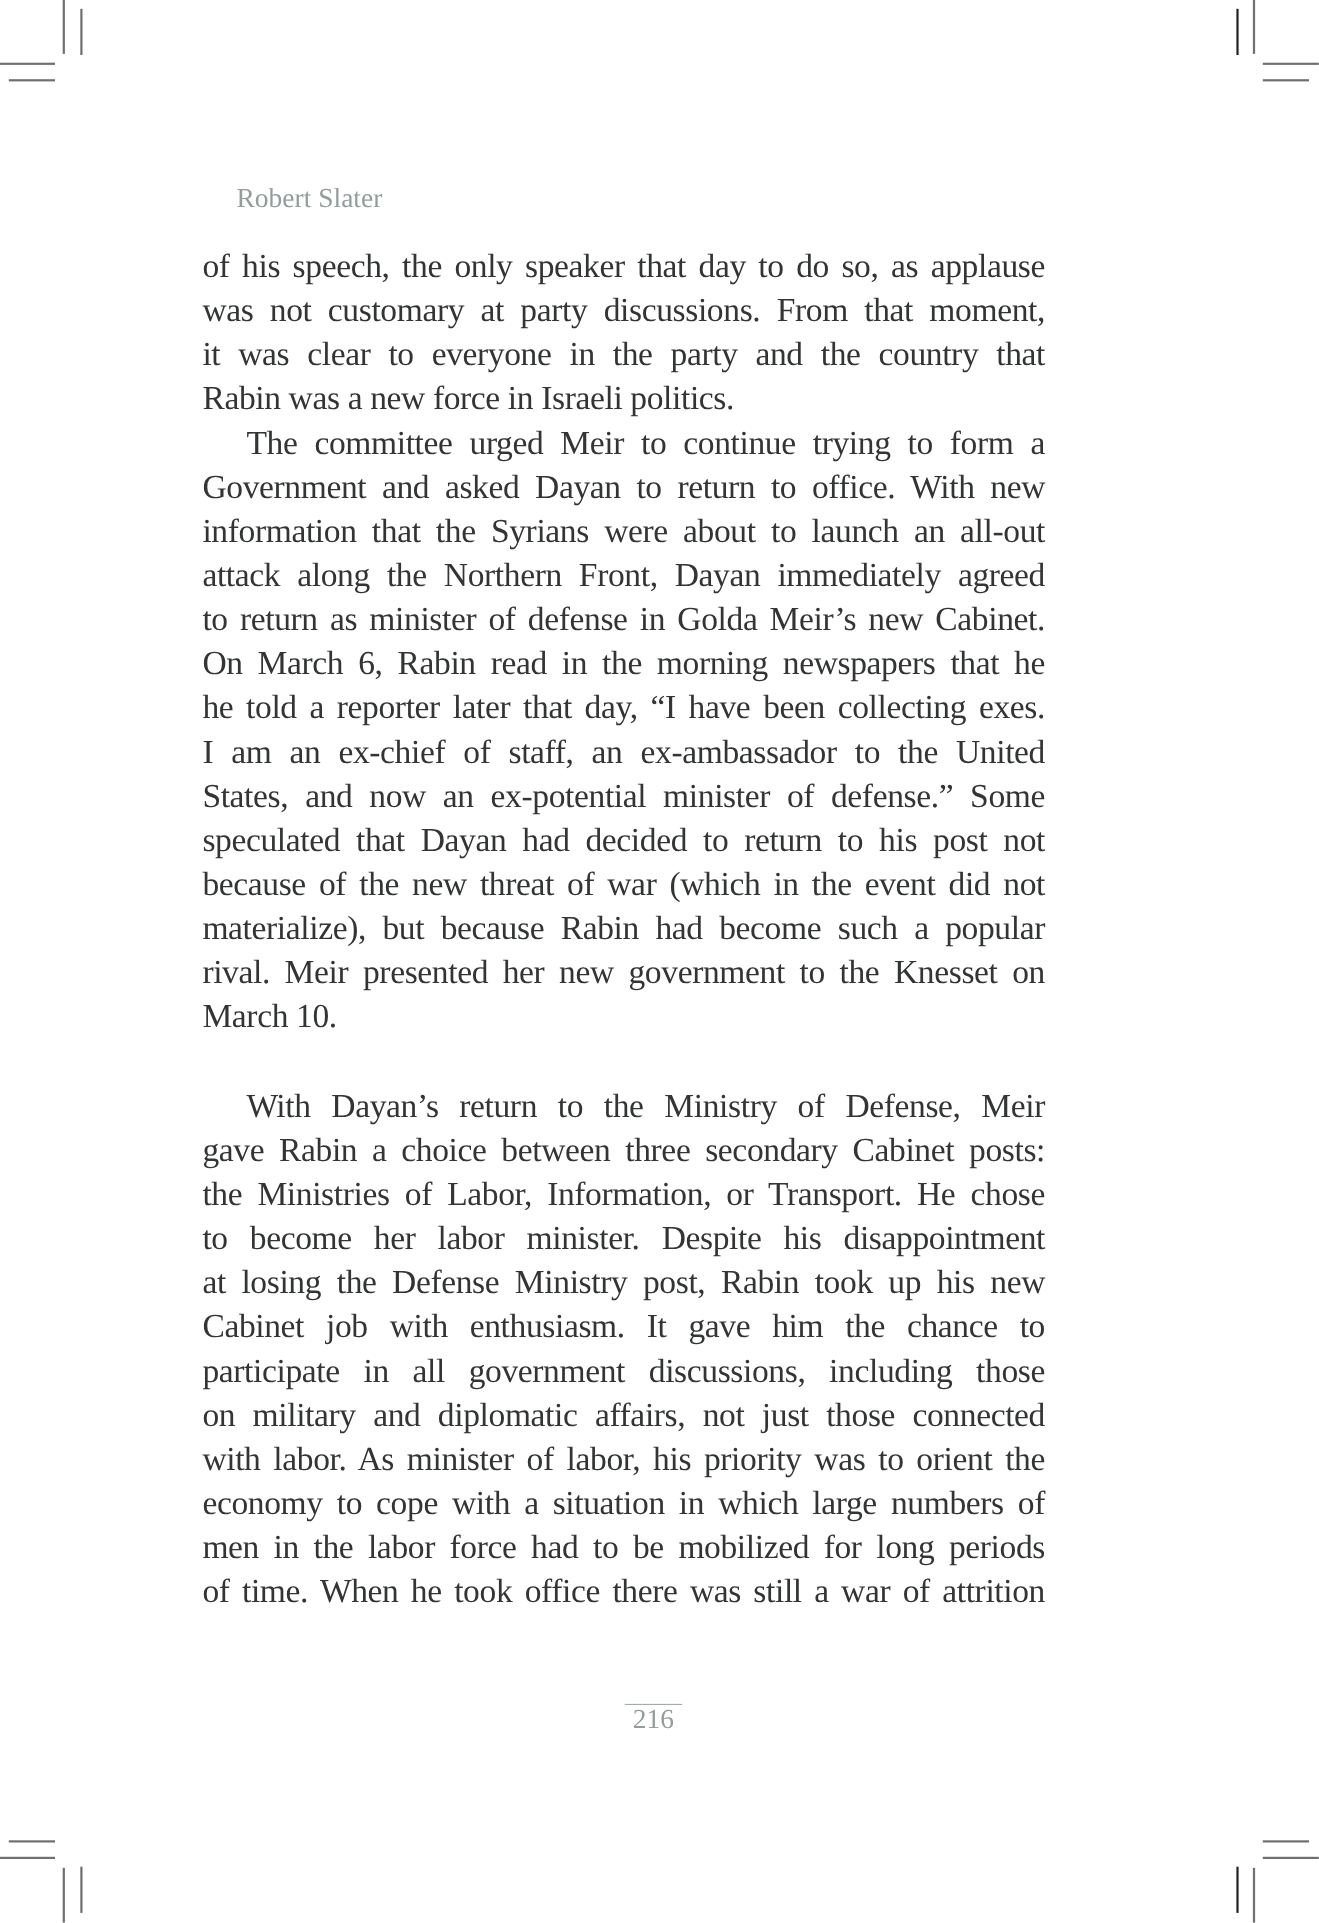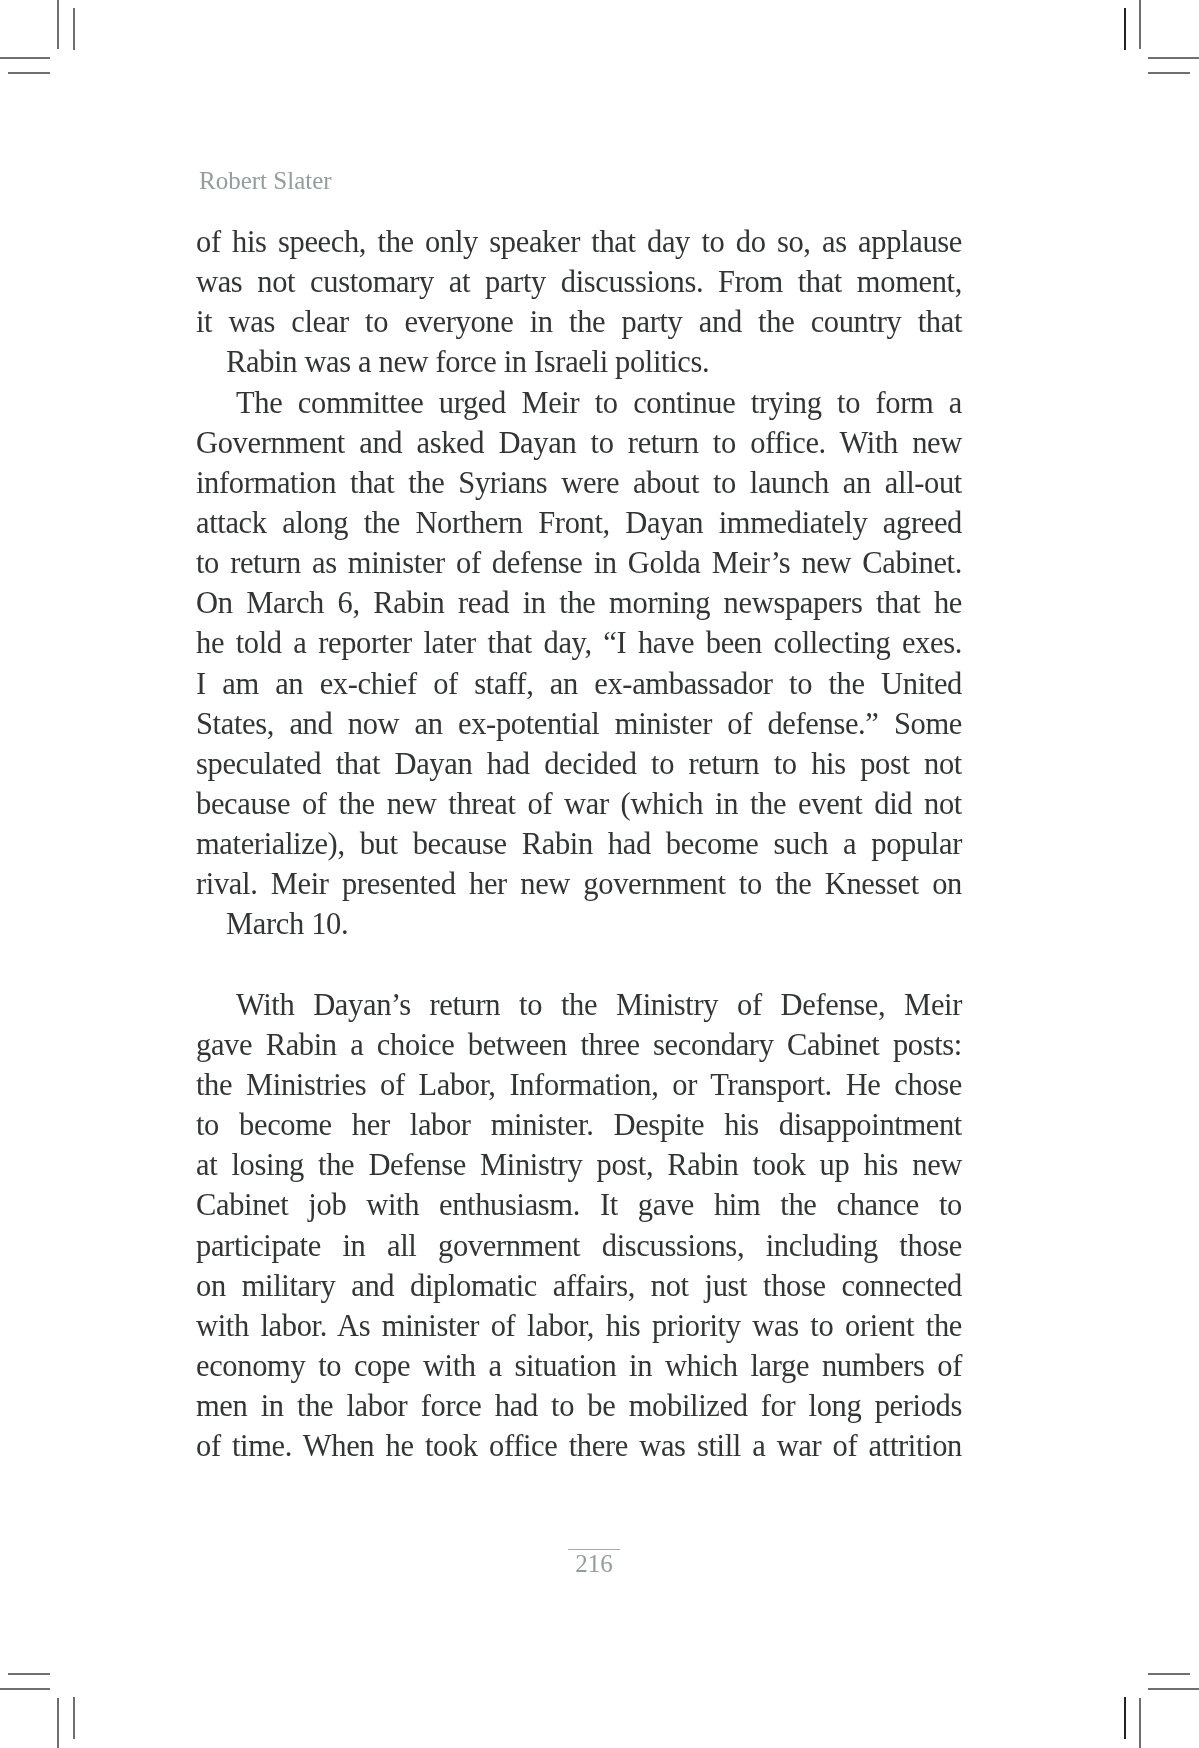--- a/index.html
+++ b/index.html
@@ -16,50 +16,49 @@
   .crop {
     position: absolute;
     background: #6f6f6f;
   }
   .crop.h { height: 2px; }
   .crop.v { width: 2px; }
   .crop.dark { background: #222; }
 
   .running-head {
     position: absolute;
-    left: 199px;
+    left: 215px;
     top: 166px;
     font-family: "Liberation Serif", serif;
     font-size: 25px;
     line-height: 30px;
     color: #939d9c;
     white-space: nowrap;
   }
 
   .body-text {
     position: absolute;
-    left: 196px;
+    left: 184px;
     top: 222px;
     width: 766px;
     font-family: "Liberation Serif", serif;
     font-size: 30.5px;
     line-height: 40.15px;
     color: #333535;
   }
   .line {
     display: block;
     height: 40.15px;
     white-space: nowrap;
     text-align: justify;
     text-align-last: justify;
     letter-spacing: -0.35px;
   }
   .line.last {
     text-align-last: left;
-    margin-left: 30px;
   }
   .line.indent {
     padding-left: 40px;
   }
   .line.blank {
     height: 40.15px;
   }
 
   .folio {
     position: absolute;

